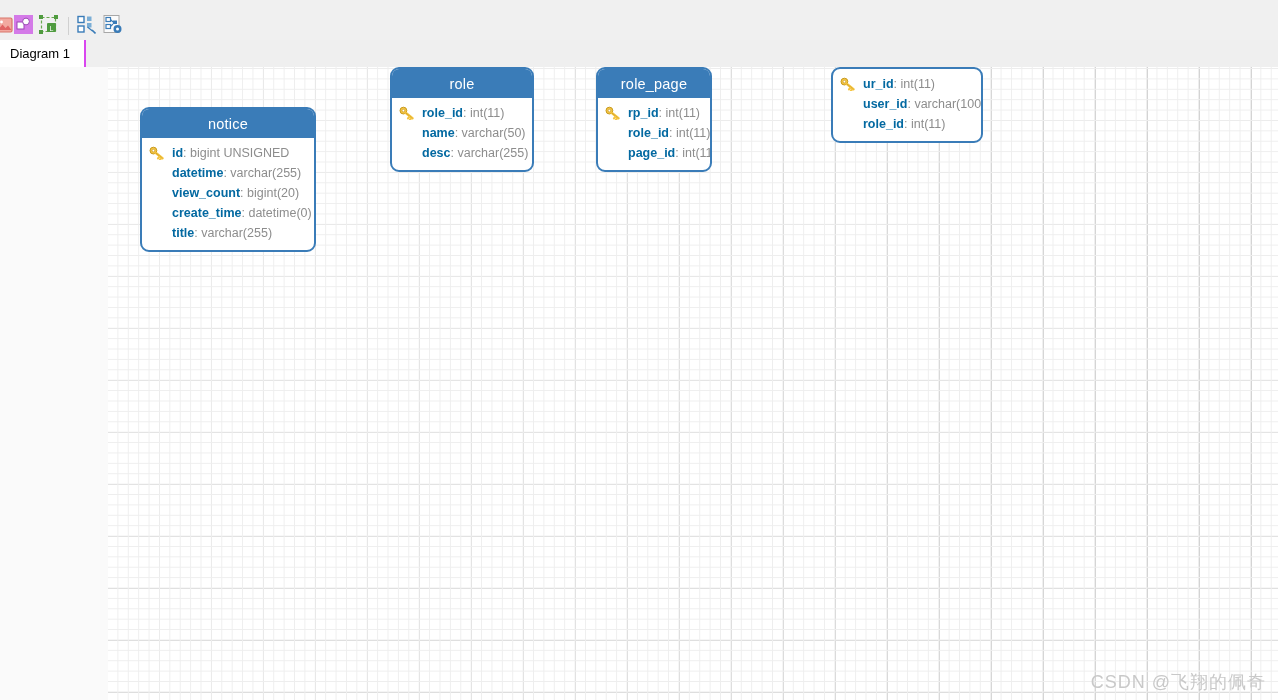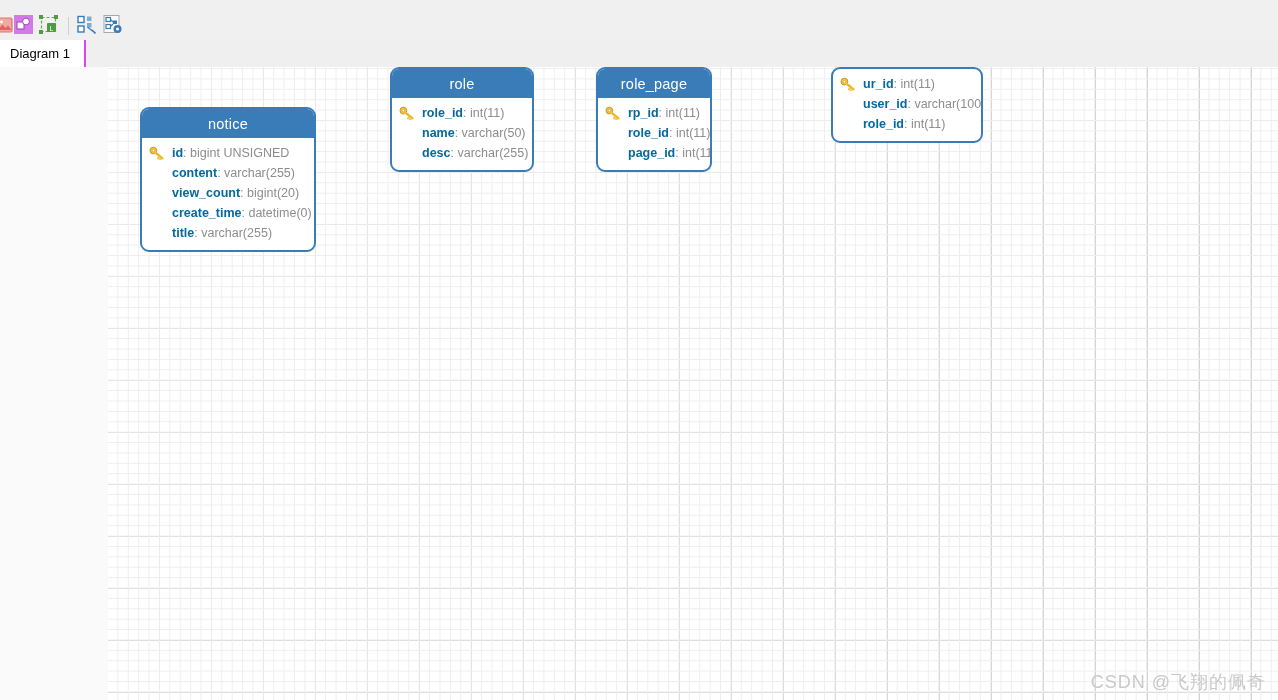--- a/index.html
+++ b/index.html
@@ -254,21 +254,21 @@
         <div class="ent-hd">notice</div>
         <div class="ent-body">
           <div class="col"><span class="keyicon"><svg viewBox="0 0 16 14" width="16" height="14">
   <circle cx="4.4" cy="4.6" r="3.4" fill="#f5c544" stroke="#c79a1e" stroke-width="1"></circle>
   <circle cx="4.4" cy="4.6" r="1.3" fill="#ffffff" stroke="#c79a1e" stroke-width="0.7"></circle>
   <path d="M6.6 6.8 L13.4 12.2" stroke="#f5c544" stroke-width="2.6" stroke-linecap="round"></path>
   <path d="M6.6 6.8 L13.4 12.2" stroke="#c79a1e" stroke-width="0.7" fill="none"></path>
   <path d="M10.2 10.9 L9.0 12.4" stroke="#f5c544" stroke-width="2.2" stroke-linecap="round"></path>
   <path d="M12.0 12.3 L11.0 13.6" stroke="#f5c544" stroke-width="2.2" stroke-linecap="round"></path>
 </svg></span><span class="cname">id</span><span class="ctype">: </span><span class="ctype">bigint UNSIGNED</span></div>
-          <div class="col"><span class="cname">content</span><span class="ctype">: </span><span class="ctype">varchar(255)</span></div>
+          <div class="col"><span class="cname">datetime</span><span class="ctype">: </span><span class="ctype">varchar(255)</span></div>
           <div class="col"><span class="cname">view_count</span><span class="ctype">: </span><span class="ctype">bigint(20)</span></div>
           <div class="col"><span class="cname">create_time</span><span class="ctype">: </span><span class="ctype">datetime(0)</span></div>
           <div class="col"><span class="cname">title</span><span class="ctype">: </span><span class="ctype">varchar(255)</span></div>
         </div>
       </div>
       <div class="ent" style="left: 282px; top: 0px; width: 144px;">
         <div class="ent-hd">role</div>
         <div class="ent-body">
           <div class="col"><span class="keyicon"><svg viewBox="0 0 16 14" width="16" height="14">
   <circle cx="4.4" cy="4.6" r="3.4" fill="#f5c544" stroke="#c79a1e" stroke-width="1"></circle>

